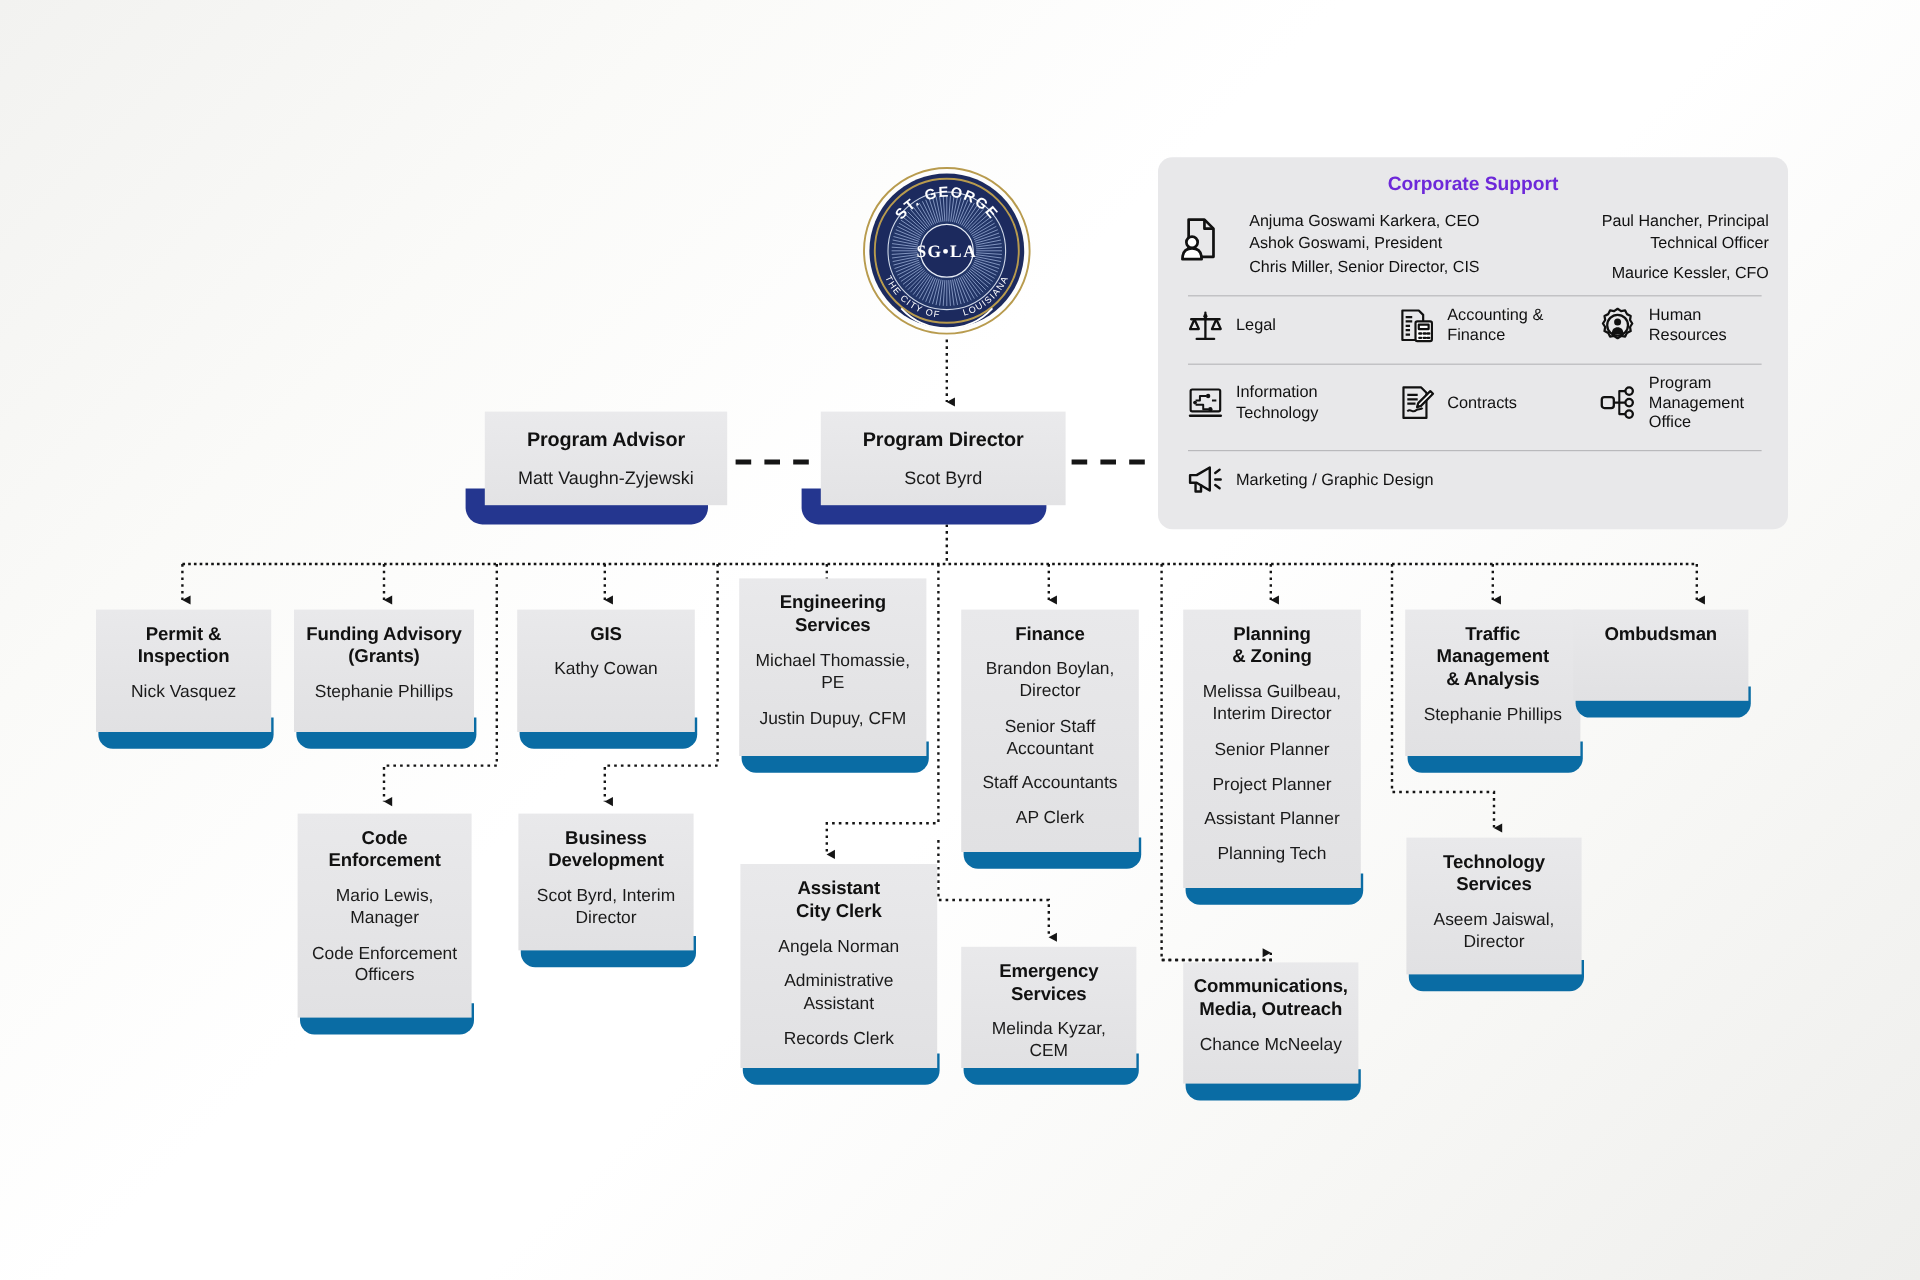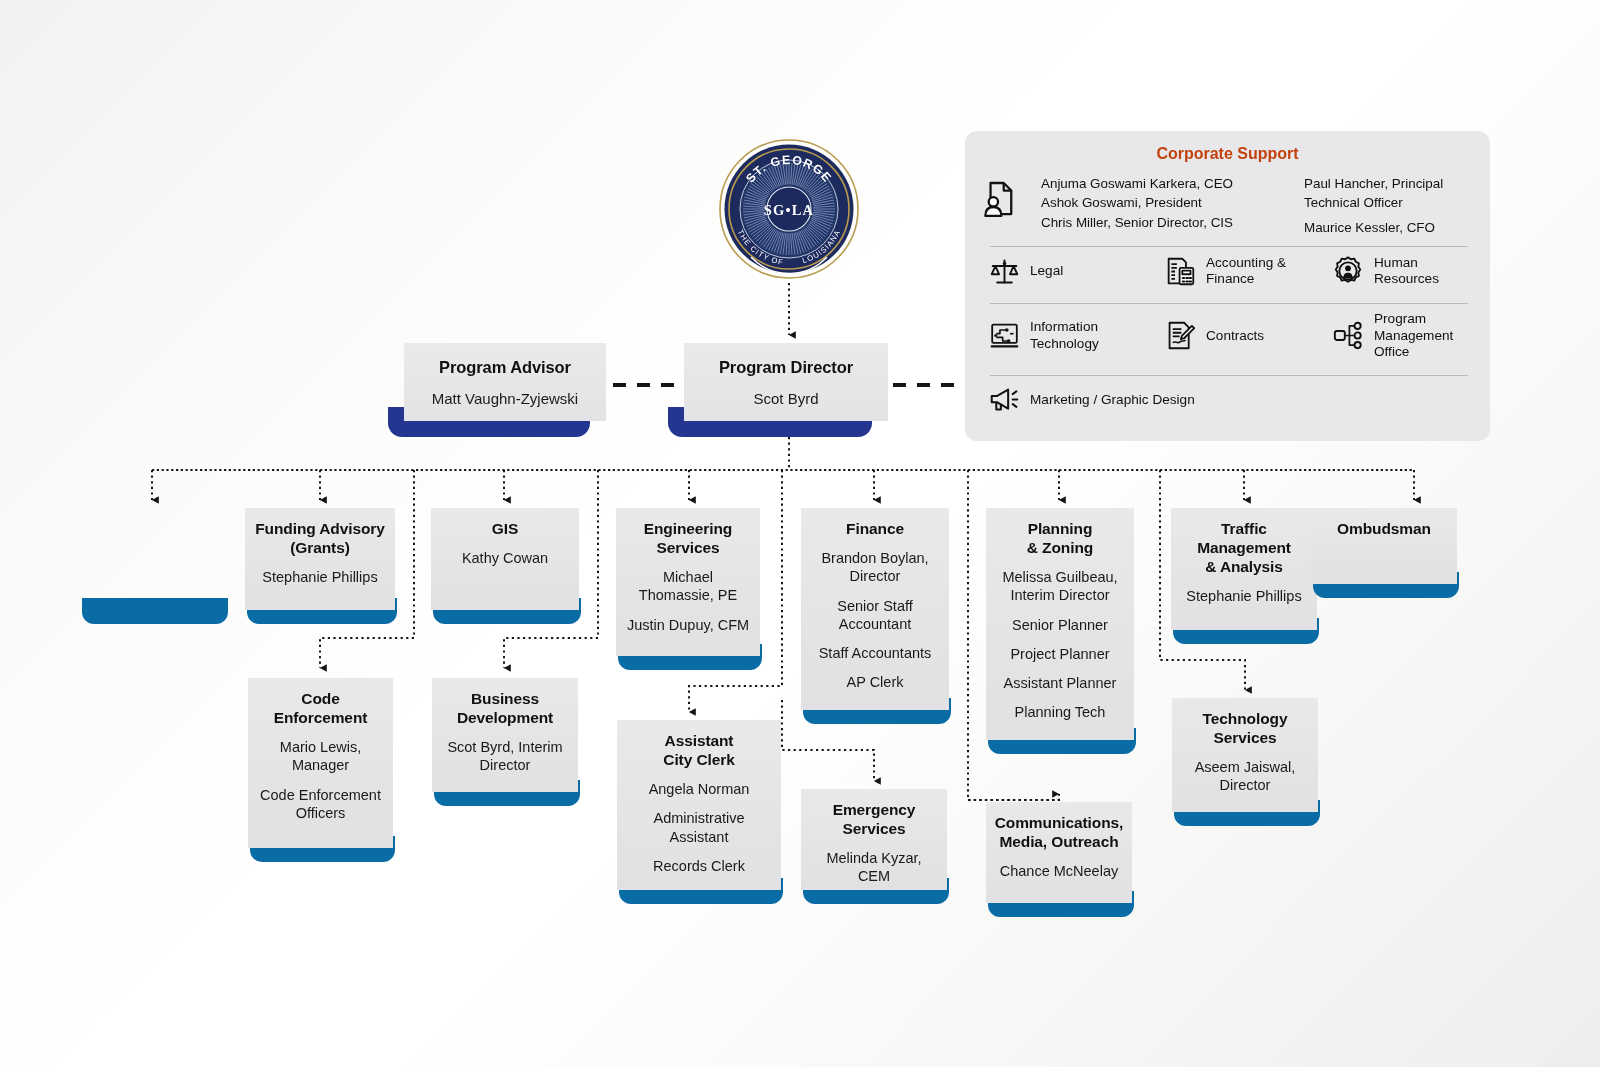--- a/index.html
+++ b/index.html
@@ -75,30 +75,30 @@
     position: absolute;
     left: 965px; top: 131px; width: 525px; height: 310px;
     background: #e8e8ea;
     border-radius: 12px;
   }
   #corp .ctitle {
     text-align: center;
     font-weight: bold;
     font-size: 16px;
     padding-top: 14px;
-    color: #c2410c;
+    color: #6d28d9;
   }
   #corp .people {
     display: flex;
     padding: 11px 16px 0 18px;
     gap: 16px;
   }
   #corp .picon { width: 42px; flex: 0 0 42px; padding-top: 6px; }
   #corp .pcolA { flex: 1 1 auto; }
-  #corp .pcolB { width: 170px; flex: 0 0 170px; }
+  #corp .pcolB { width: 170px; flex: 0 0 170px; text-align: right; }
   #corp .pline { font-size: 13.4px; line-height: 1.45; color: #111; white-space: nowrap; }
   #corp .pcolB .pline { white-space: normal; }
   #corp .rule { height: 1px; background: #b9b9bc; margin: 9px 22px 0 25px; }
   #corp .svcrow { display: flex; padding: 7px 18px 6px 22px; align-items: center; }
   #corp .svc { display: flex; align-items: center; gap: 9px; }
   #corp .svc .sicon { width: 34px; height: 34px; flex: 0 0 34px; display: flex; align-items: center; justify-content: center; }
   #corp .svc .slab { font-size: 13.6px; line-height: 1.2; color: #111; }
   #corp .c1 { width: 176px; flex: 0 0 176px; }
   #corp .c2 { width: 168px; flex: 0 0 168px; align-items: center; }
   #corp .c3 { flex: 1 1 auto; }
@@ -415,20 +415,27 @@
   <div class="node top" style="left:404px; top:343px; width:202px; height:94px;">
     <div class="base"></div>
     <div class="card" style="bottom:16px;">
       <div class="ttl">Program Advisor</div>
       <div class="line">Matt Vaughn-Zyjewski</div>
     </div>
   </div>
 
   <div class="node dept" style="left:80px; top:508px; width:146px; height:116px;">
     <div class="base"></div>
+    <div class="card">
+      <div class="ttl">
+        <span>Permit &amp;</span><br>
+        <span>Inspection</span>
+      </div>
+      <div class="line">Nick Vasquez</div>
+    </div>
   </div>
 
   <div class="node dept" style="left:245px; top:508px; width:150px; height:116px;">
     <div class="base"></div>
     <div class="card">
       <div class="ttl">
         <span>Funding Advisory</span><br>
         <span>(Grants)</span>
       </div>
       <div class="line">Stephanie Phillips</div>
@@ -436,21 +443,21 @@
   </div>
 
   <div class="node dept" style="left:431px; top:508px; width:148px; height:116px;">
     <div class="base"></div>
     <div class="card">
       <div class="ttl">GIS</div>
       <div class="line">Kathy Cowan</div>
     </div>
   </div>
 
-  <div class="node dept" style="left:616px; top:508px; width:144px; height:162px;">
+  <div class="node dept" style="left:616px; top:482px; width:156px; height:162px;">
     <div class="base"></div>
     <div class="card">
       <div class="ttl">
         <span>Engineering</span><br>
         <span>Services</span>
       </div>
       <div class="line">Michael Thomassie, PE</div>
       <div class="line">Justin Dupuy, CFM</div>
     </div>
   </div>

